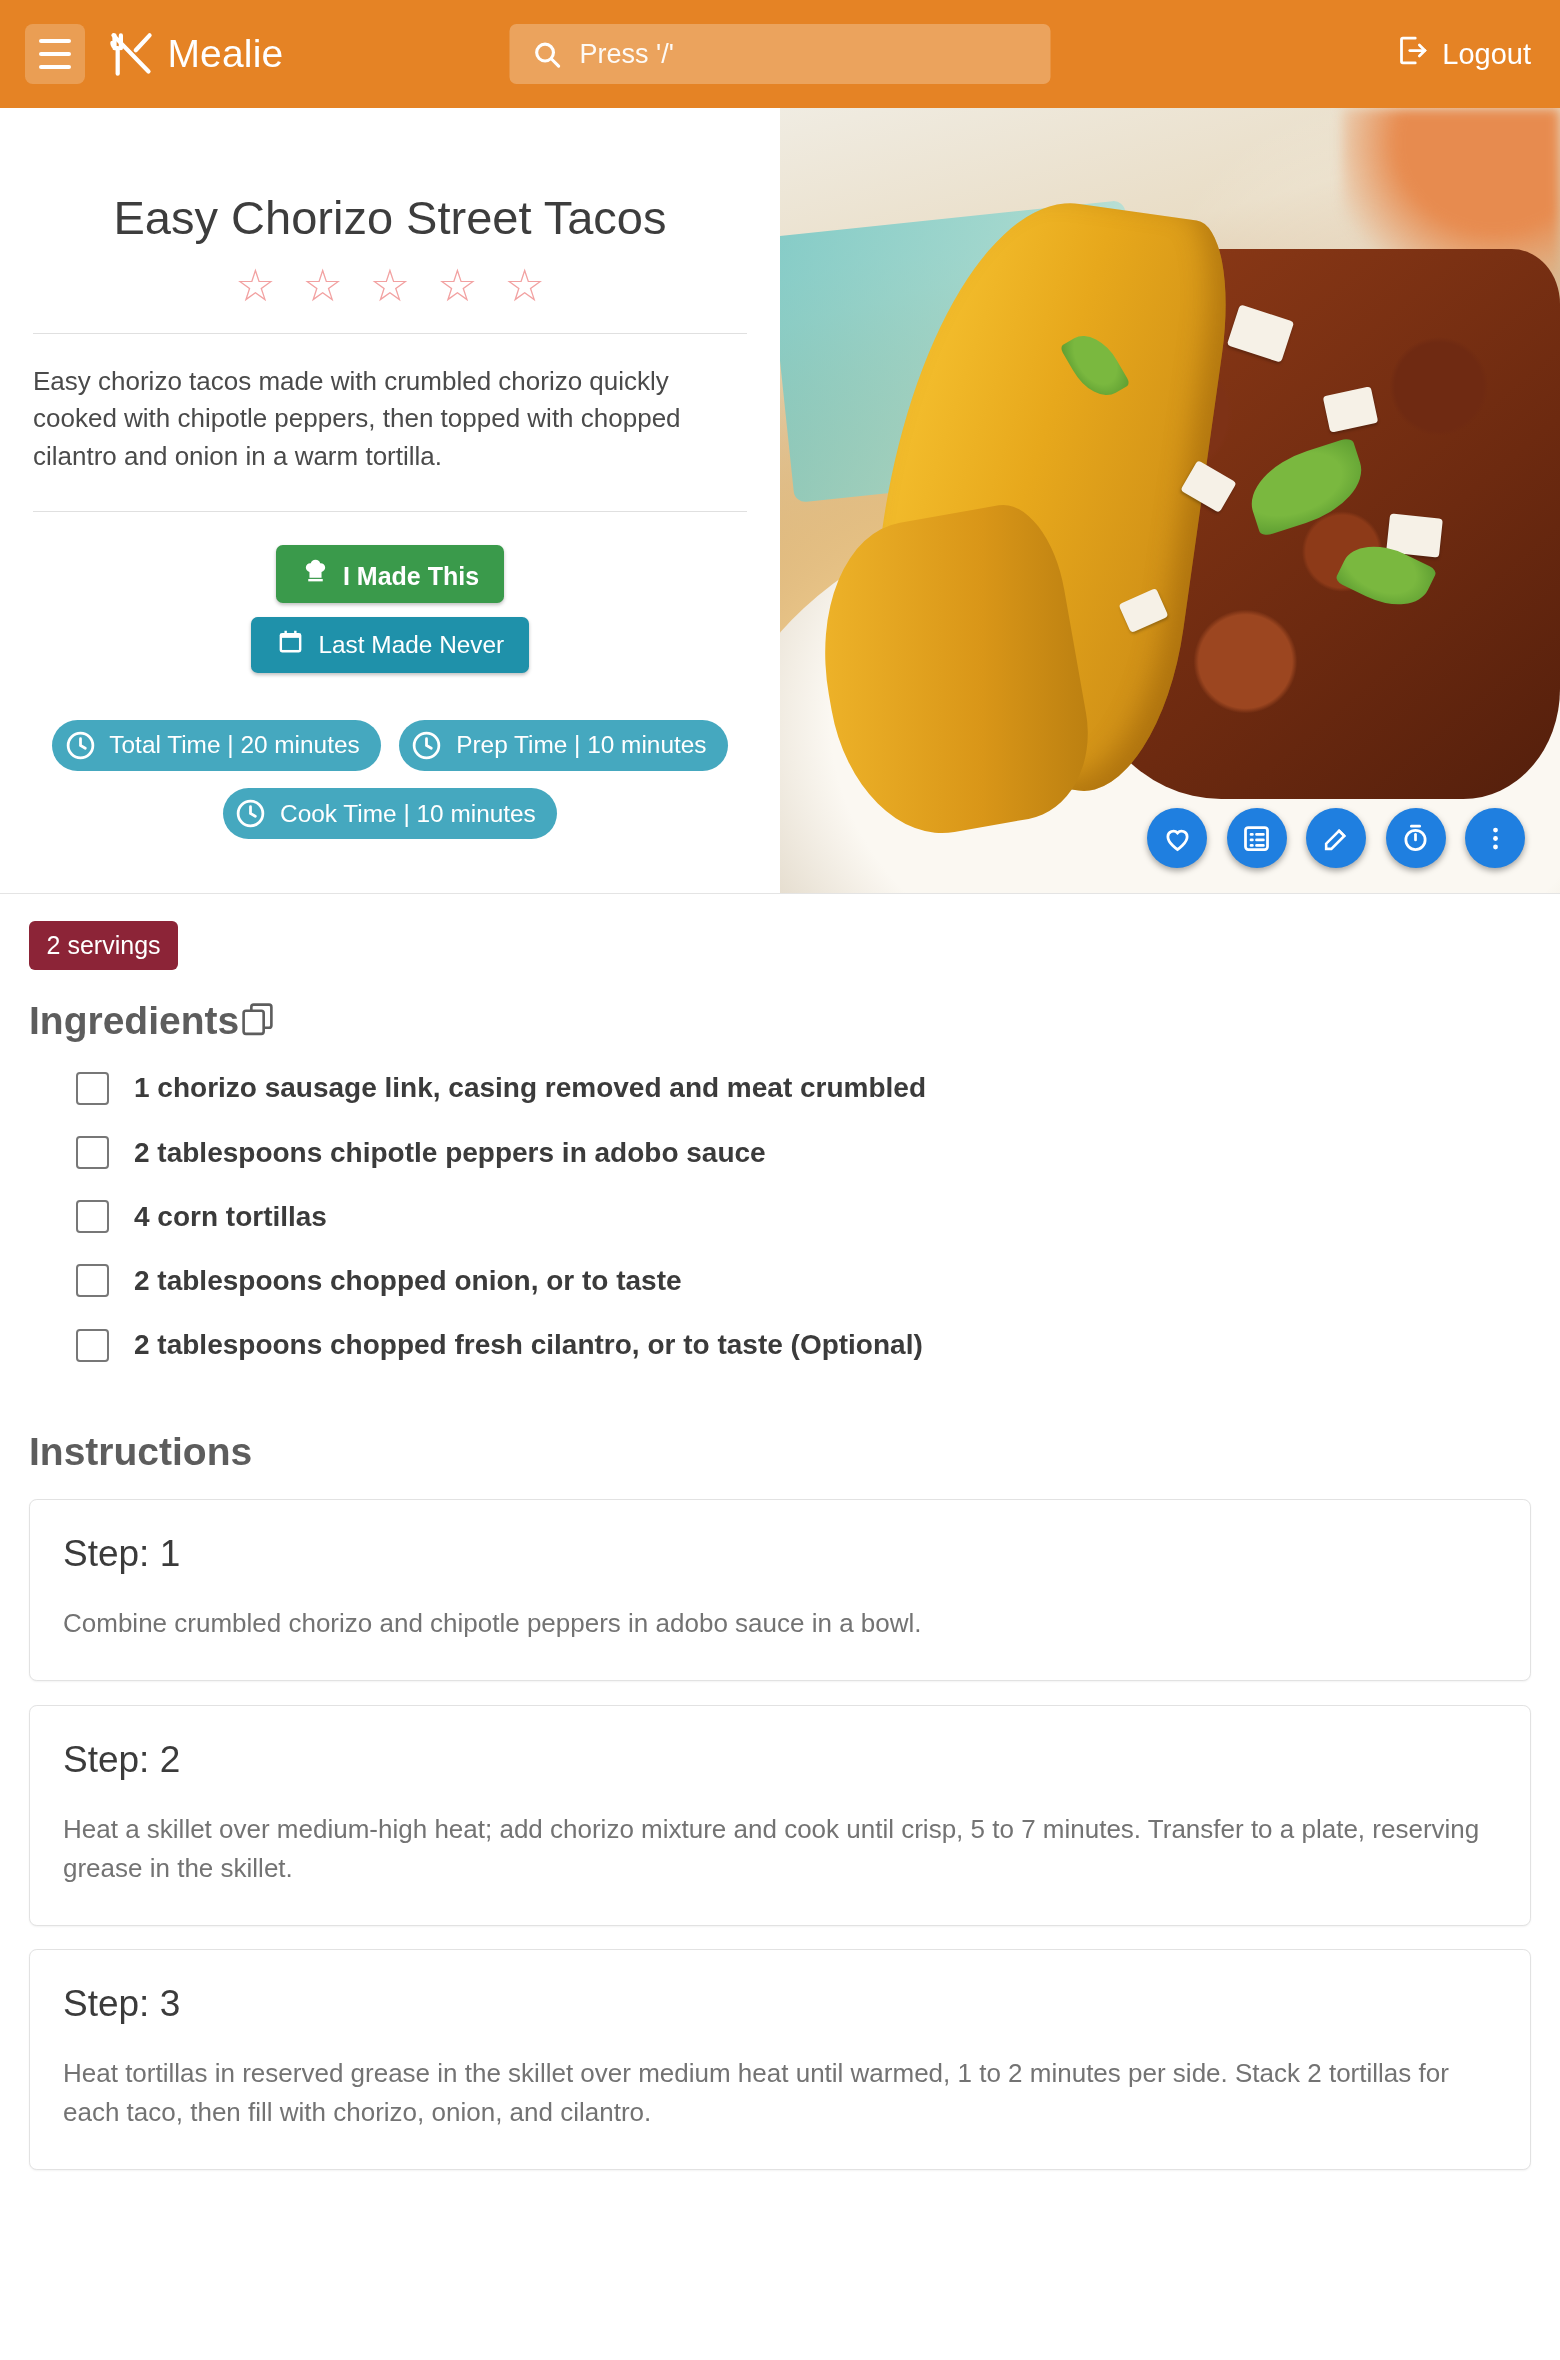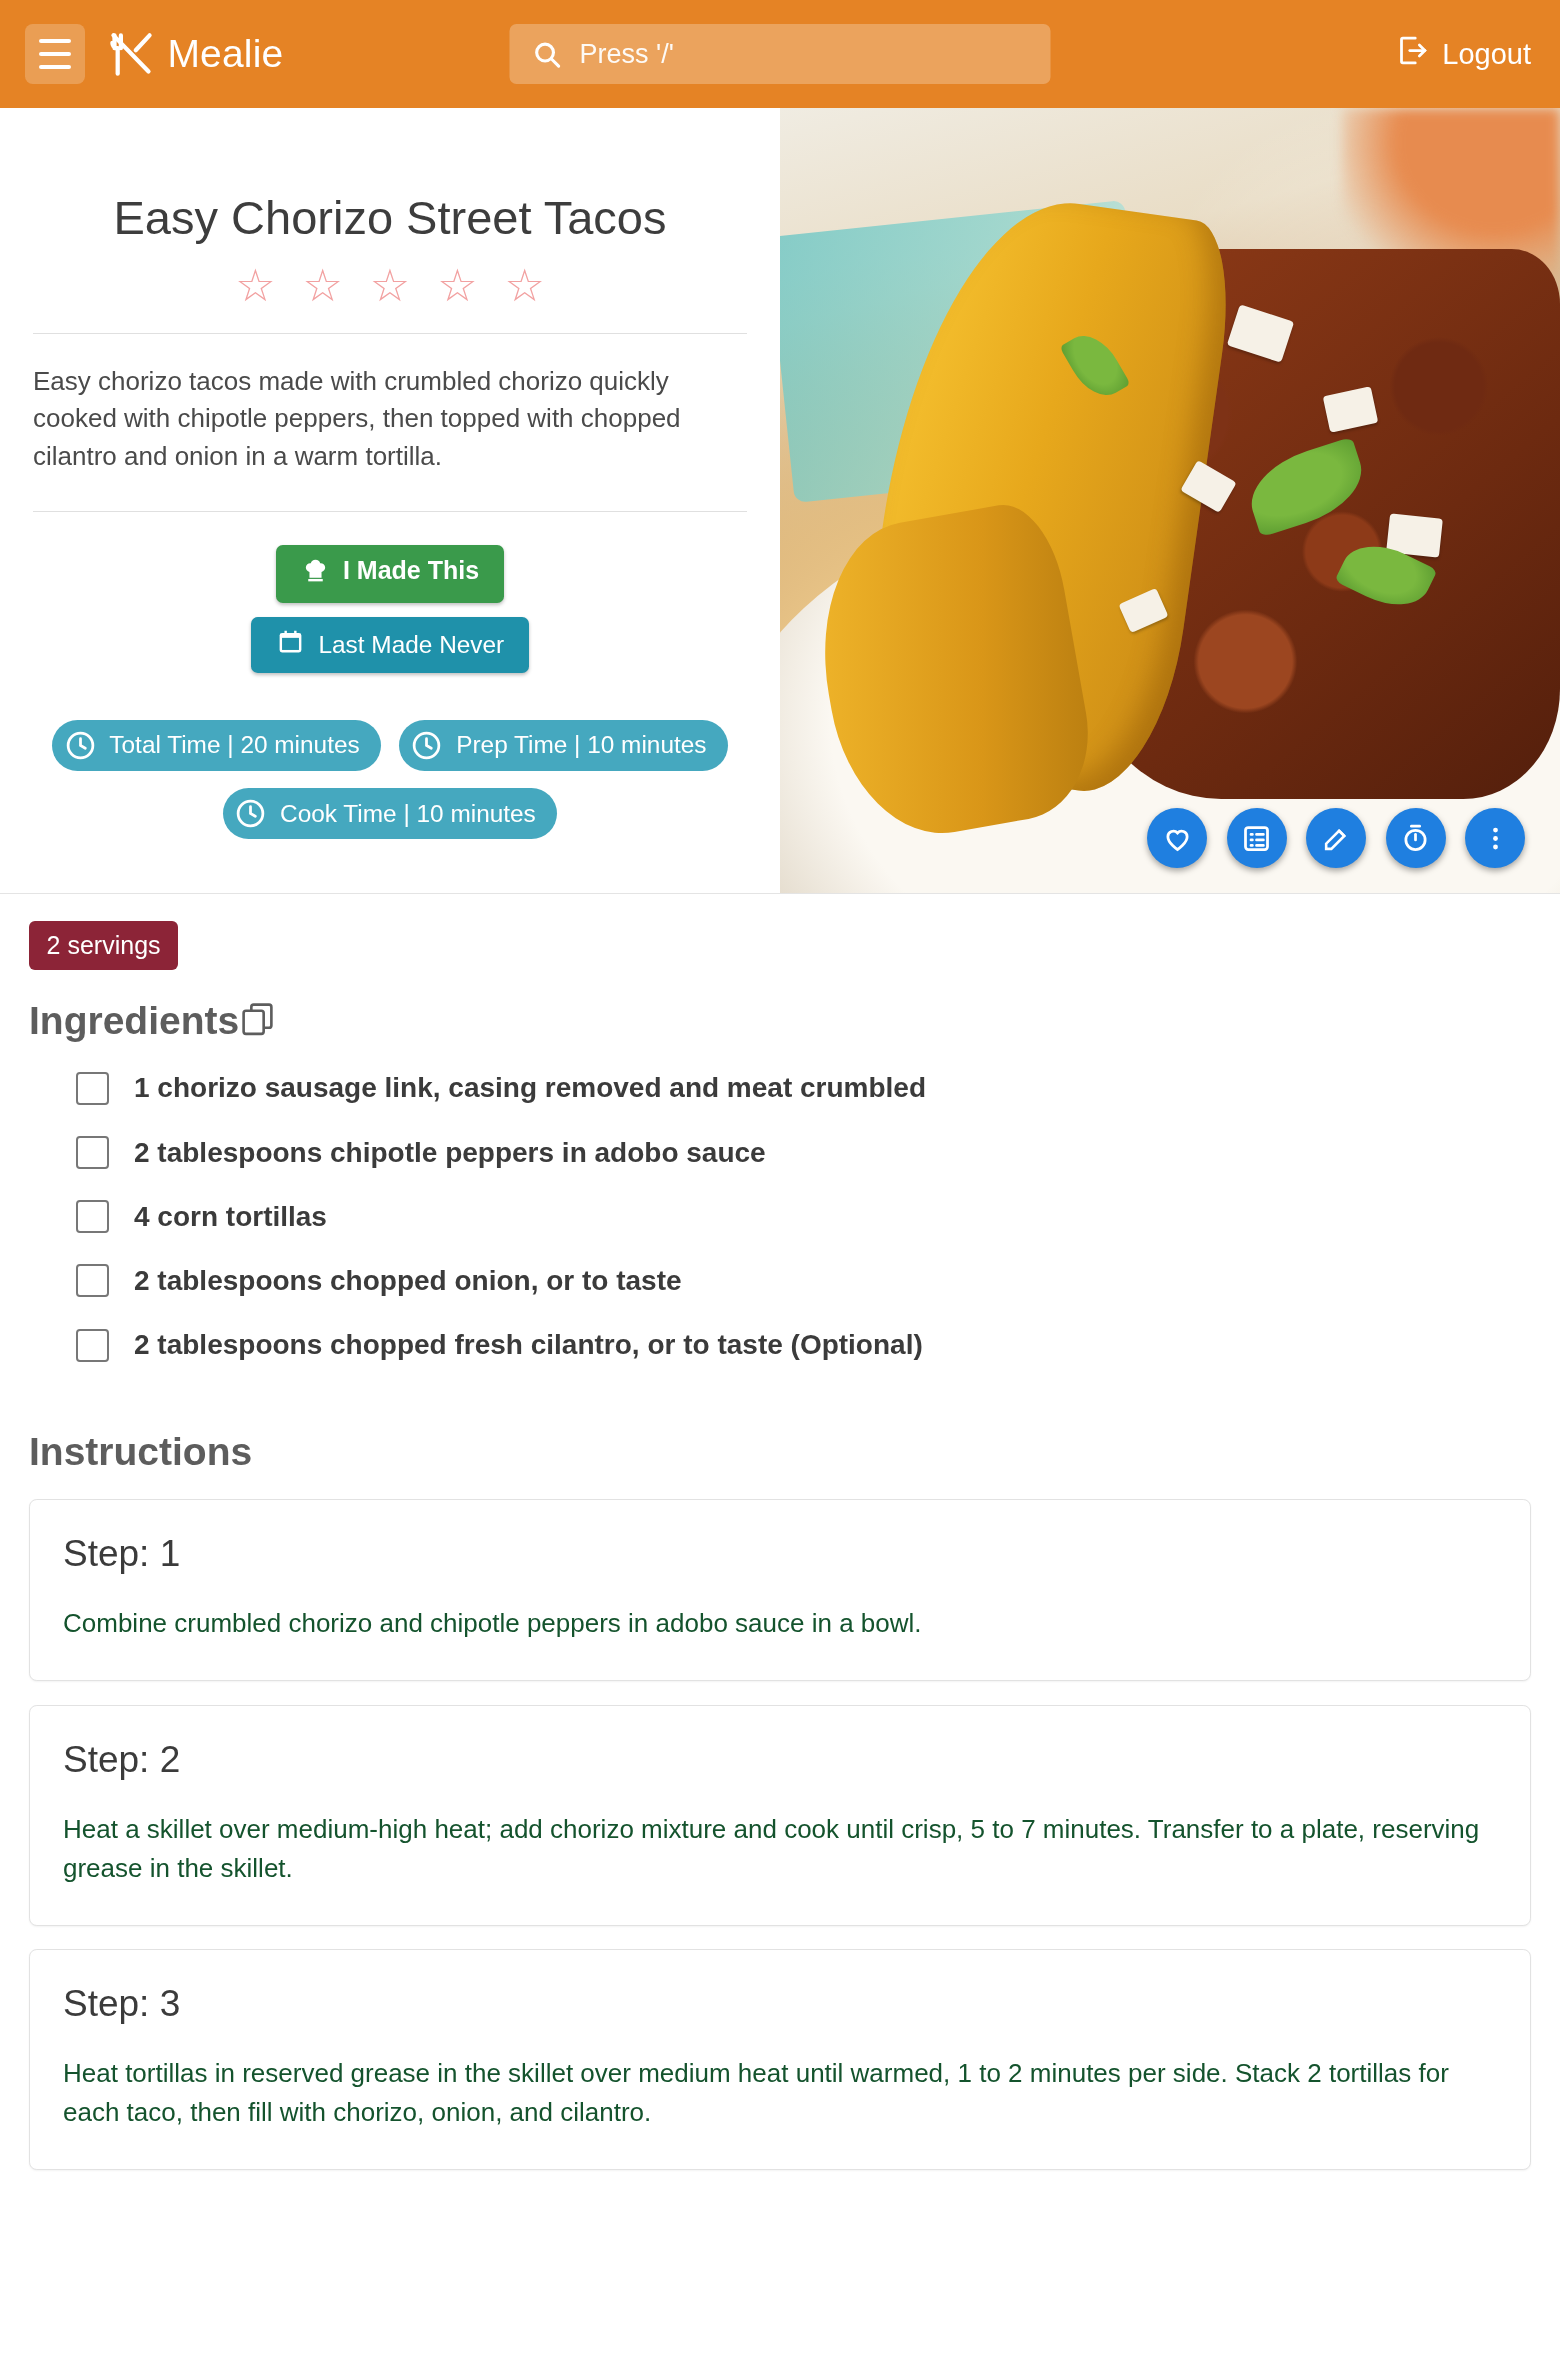--- a/index.html
+++ b/index.html
@@ -102,21 +102,21 @@
   .divider2 { height: 1px; background: #e0e0e0; margin: 35px 0 33px 0; }
 
   .btn-col { display:flex; flex-direction: column; align-items:center; gap: 13.7px;}
   .made-btn {
     background: #3a9a4b;
     color: #fff;
     border-radius: 6.8px;
     padding: 11.7px 25px;
     font-size: 25px;
     font-weight: 700;
-    display: flex; align-items:flex-start; gap: 13px;
+    display: flex; align-items:flex-end; gap: 13px;
     cursor: pointer;
     box-shadow: 0 2px 3.9px rgba(0,0,0,.25);
   }
   .lastmade-btn {
     background: #1f91aa;
     color: #fff;
     border-radius: 6.8px;
     padding: 10.7px 25px;
     font-size: 24.4px;
     display: flex; align-items:center; gap: 13.7px;
@@ -281,21 +281,21 @@
     box-shadow: 0 1px 2px rgba(0,0,0,.05);
   }
   .step-title {
     font-size: 37px;
     color: #3b3b3b;
     margin-bottom: 29px;
   }
   .step-text {
     font-size: 26px;
     line-height: 1.5;
-    color: #14532d;
+    color: #737373;
   }
 </style>
 </head>
 <body>
 
 <div class="appbar">
   <div class="hamburger">
     <span></span>
       <span></span>
       <span></span>

